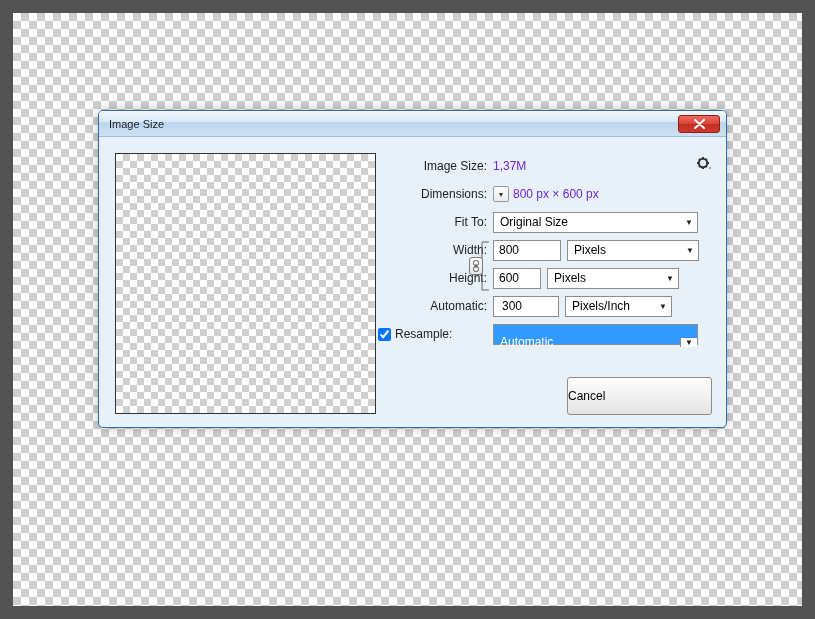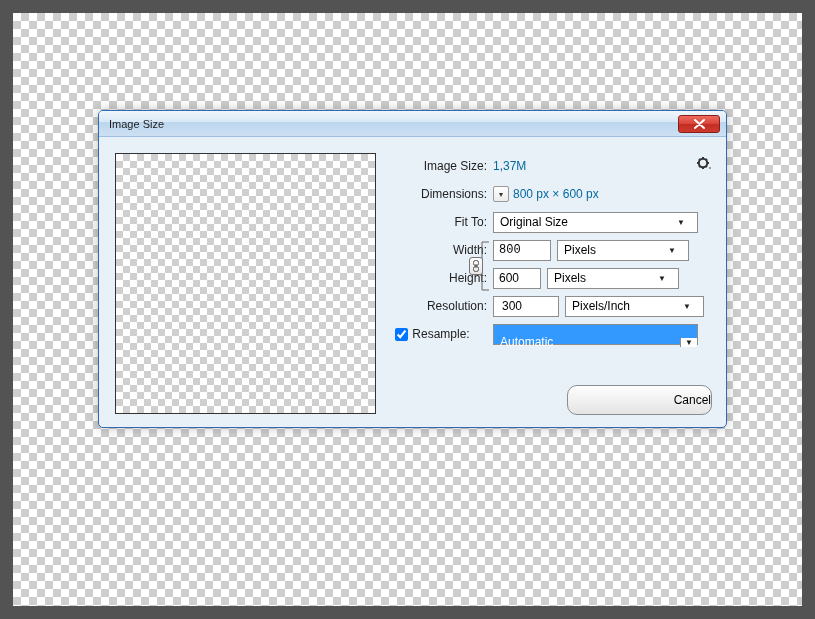--- a/index.html
+++ b/index.html
@@ -111,21 +111,21 @@
     min-height: 22px;
   }
   .row .lbl {
     width: 115px;
     text-align: right;
     padding-right: 6px;
     color: #222;
     white-space: nowrap;
   }
   .row.info .val {
-    color: #0369a1;
+    color: #6d28d9;
   }
   .dimbox {
     display: inline-flex;
     align-items: center;
     gap: 4px;
   }
   .mini-dd {
     width: 16px; height: 16px;
     border: 1px solid #999;
     border-radius: 2px;
@@ -142,21 +142,21 @@
     padding: 0 5px;
     font: inherit;
     outline: none;
   }
   .select {
     height: 21px;
     border: 1px solid #8d8d8d;
     background: #fff;
     display: flex;
     align-items: center;
-    padding: 0 12px 0 6px;
+    padding: 0 4px 0 6px;
     justify-content: space-between;
     cursor: pointer;
   }
   .select .caret { font-size: 8px; color:#222; padding-left: 4px; }
   .select.highlight {
     background: #3399ff;
     color: #fff;
   }
   .select.highlight .caret { color:#222; background:#fff; border-left:1px solid #8d8d8d; padding:0 4px;}
   .chk {
@@ -185,27 +185,27 @@
   }
   .buttons {
     position: absolute;
     bottom: 0px;
     right: 0px;
     display: flex;
     gap: 8px;
   }
   .btn {
     width: 145px;
-    height: 30px;
+    height: 38px;
     border: 1px solid #8c8c8c;
-    border-radius: 10px;
+    border-radius: 3px;
     background: linear-gradient(#fefefe,#e4e4e4);
     cursor: pointer;
     font: inherit;
-    text-align:right;
+    text-align:left;
   }
   .btn.primary {
     border: 1px solid #3c7fb1;
     background: linear-gradient(#f6fbff,#cfe7f7);
   }
 </style>
 </head>
 <body>
 
 <div class="canvas"></div>
@@ -270,50 +270,50 @@
       <div class="link-icon">
         <svg width="8" height="12" viewBox="0 0 8 12">
           <rect x="1.5" y="0.5" width="5" height="5" rx="2" fill="none" stroke="#555"></rect>
           <rect x="1.5" y="6.5" width="5" height="5" rx="2" fill="none" stroke="#555"></rect>
           <line x1="4" y1="4" x2="4" y2="8" stroke="#555"></line>
         </svg>
       </div>
 
       <div class="row" style="margin-top:4px">
         <span class="lbl">Width:</span>
-        <input class="text-input" style="width: 58px; font-family: Liberation Mono, monospace;" value="800">
+        <input class="text-input" style="width: 68px;" value="800">
         <div style="width:6px"></div>
         <div class="select" style="width:132px">
           <span>Pixels</span>
           <span class="caret">▼</span>
         </div>
       </div>
 
       <div class="row">
         <span class="lbl">Height:</span>
         <input class="text-input" style="width: 48px;" value="600">
         <div style="width:6px"></div>
         <div class="select" style="width:132px">
           <span>Pixels</span>
           <span class="caret">▼</span>
         </div>
       </div>
 
       <div class="row">
-        <span class="lbl">Resolution:</span>
+        <span class="lbl">Automatic:</span>
         <input class="text-input" style="width: 66px; padding-left: 8px;" value="300">
         <div style="width:6px"></div>
-        <div class="select" style="width:139px">
+        <div class="select" style="width:107px">
           <span>Pixels/Inch</span>
           <span class="caret">▼</span>
         </div>
       </div>
 
       <div class="row">
-        <span class="lbl" style="display:flex;align-items:center;justify-content:center">
+        <span class="lbl" style="display:flex;align-items:center;justify-content:flex-start">
           <input type="checkbox" class="chk" checked="" style="">
           <span>Resample:</span>
         </span>
         <div class="select highlight" style="width:205px;padding:16px 0 0 6px">
           <span>Automatic</span>
           <span class="caret">▼</span>
         </div>
       </div>
 
       <div class="buttons">

